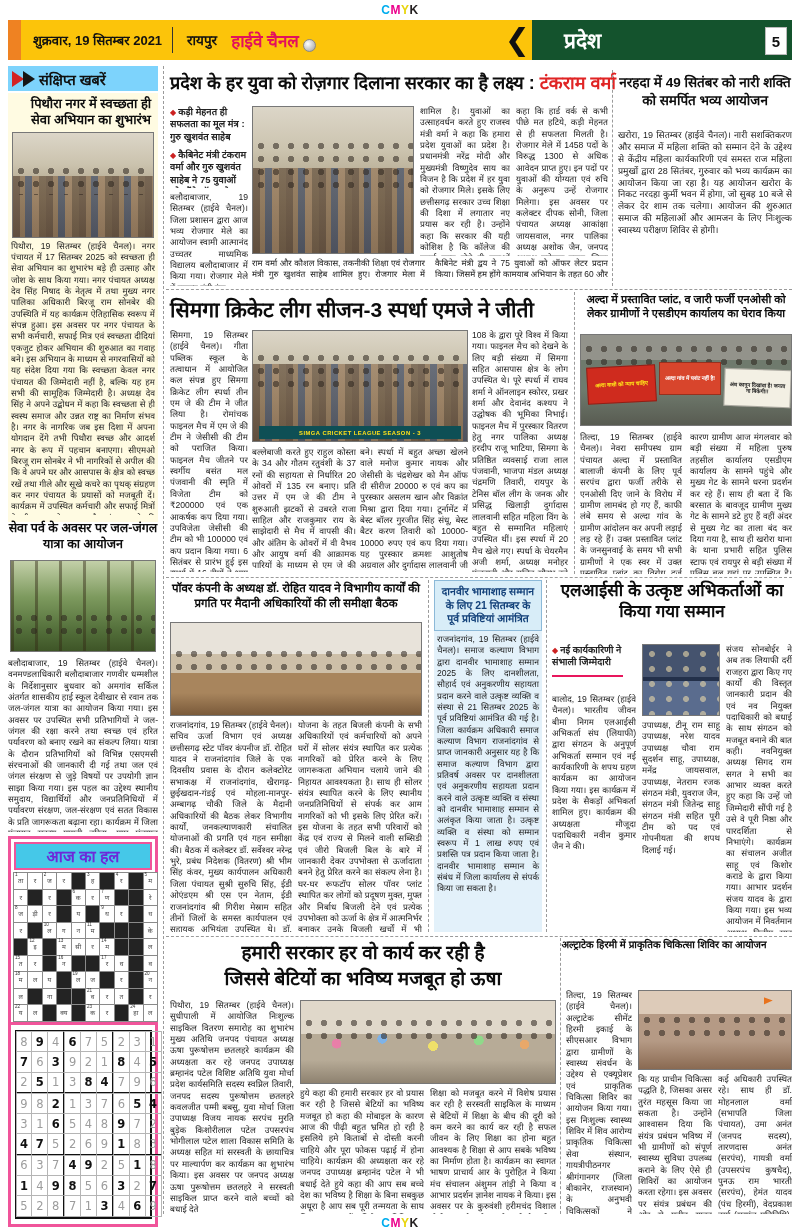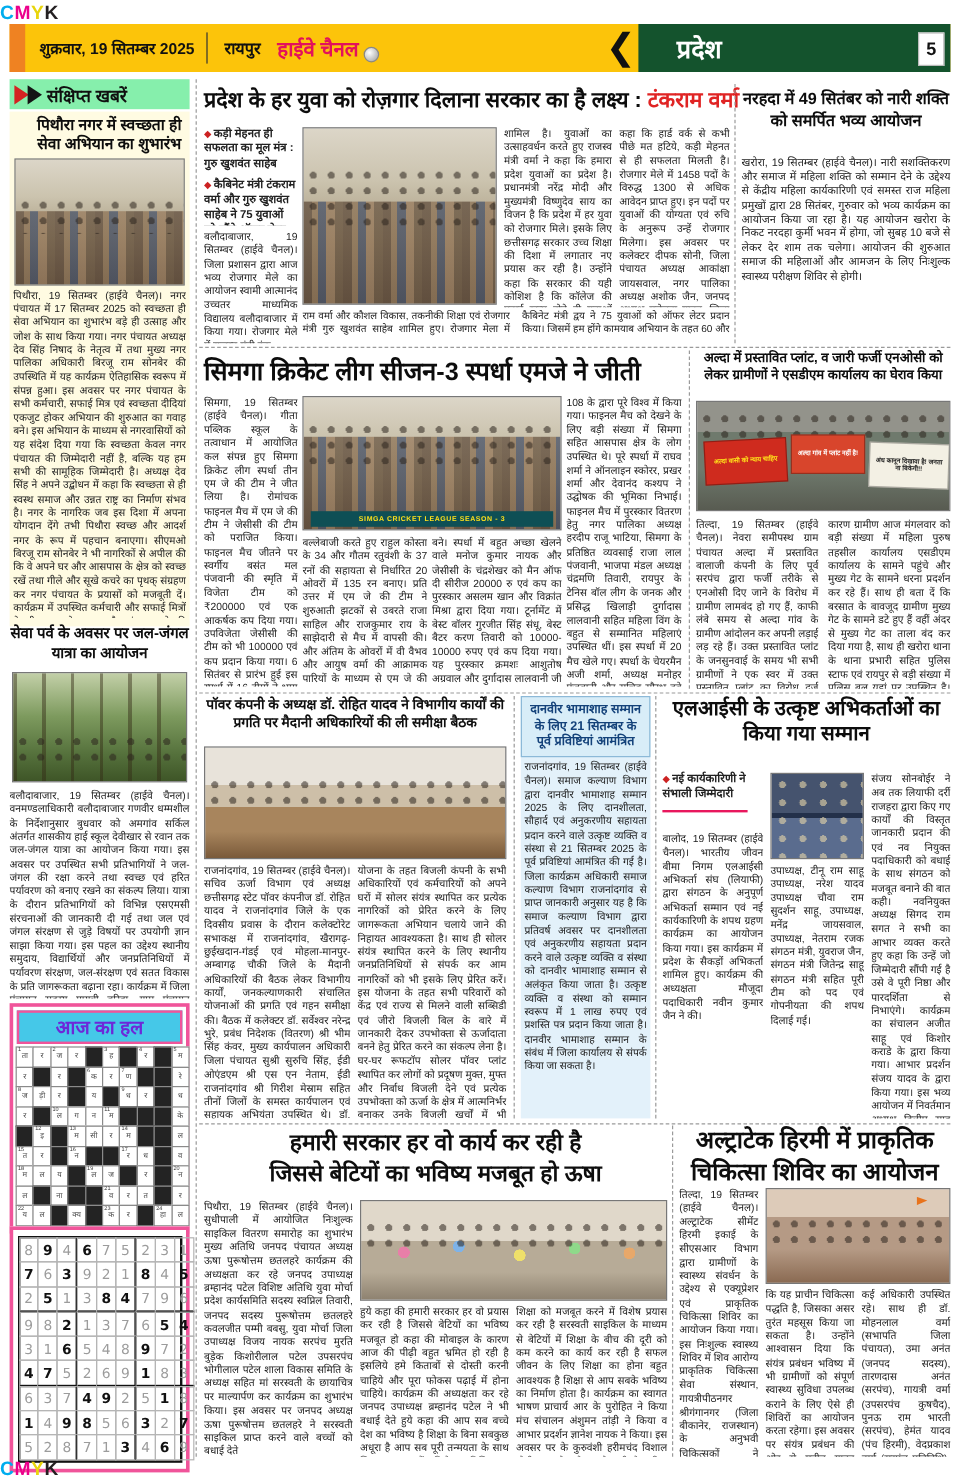--- a/index.html
+++ b/index.html
@@ -15,23 +15,23 @@
   .mh-orange{width:13px;height:40px;background:#ef8222;flex:0 0 13px;}
   .mh-date{font-size:13px;font-weight:bold;color:#111;padding:0 10px 0 12px;}
   .mh-sep{width:1px;height:26px;background:#333;}
   .mh-city{font-size:13.5px;font-weight:bold;color:#111;padding:0 14px;}
   .mh-brand{font-size:17px;font-weight:bold;color:#e3115c;display:flex;align-items:flex-end;gap:4px;}
   .mh-ball{width:11px;height:11px;border-radius:50%;background:radial-gradient(circle at 35% 35%,#fff,#b9b9b9 70%,#7c7c7c);border:1px solid #888;}
   .mh-chev{font-size:30px;font-weight:bold;color:#111;margin-left:auto;line-height:40px;}
   .mh-red{background:#14532d;height:40px;width:228px;display:flex;align-items:center;justify-content:flex-start;position:relative;margin-left:2px;padding-left:32px;}
   .mh-section{color:#fff;font-size:21px;font-weight:bold;}
   .mh-page{position:absolute;right:5px;top:7px;width:20px;height:26px;background:#fff;color:#111;font-size:15px;font-weight:bold;display:flex;align-items:center;justify-content:center;border:1px solid #bbb;}
-  .cmyk{font-size:16px;font-weight:bold;letter-spacing:0.5px;width:100%;}
+  .cmyk{font-size:12px;font-weight:bold;letter-spacing:0.5px;text-align:center;width:100%;}
   
-  .brief-bar{background:#86efac;display:flex;align-items:center;gap:4px;padding:2px 4px;}
+  .brief-bar{background:#7dd3fc;display:flex;align-items:center;gap:4px;padding:2px 4px;}
   .brief-title{font-size:14.5px;font-weight:bold;color:#101010;}
   .tri{width:0;height:0;border-top:8px solid transparent;border-bottom:8px solid transparent;}
   .tri-red{border-left:12px solid #d42222;}
   .tri-blk{border-left:12px solid #151515;margin-left:-5px;}
   .story-block{background:#fffbe2;padding:3px;}
   .side-hl{font-size:13px;line-height:1.25;font-weight:bold;text-align:center;color:#0d0d0d;margin-left:16px;}
   .side-hl2{font-size:12.5px;line-height:1.25;font-weight:bold;text-align:center;color:#0d0d0d;}
   
   .ph{border:1px solid #777;overflow:hidden;position:absolute;box-sizing:border-box;}
   .ph-inner-heads{position:absolute;left:0;right:0;opacity:.55;background-image:radial-gradient(circle 3px at 8px 7px,#2c241d 97%,transparent);background-size:15px 13px;}
@@ -76,21 +76,21 @@
   .scell.br3{border-right:2px solid #111;}
   .scell.bb3{border-bottom:2px solid #111;}
 </style>
 </head>
 <body>
 
 <div class="abs cmyk" style="top:3px;left:0;"><span style="color: rgb(0, 173, 238);">C</span><span style="color: rgb(236, 0, 140);">M</span><span style="color: rgb(232, 213, 12);">Y</span><span style="color: rgb(35, 31, 32);">K</span></div>
 
 <div class="abs masthead" style="left:8px;top:20px;width:784px;height:40px;">
   <div class="mh-orange"></div>
-  <div class="mh-date">शुक्रवार, 19 सितम्बर 2025</div>
+  <div class="mh-date">शुक्रवार, 19 सितम्बर 2021</div>
   <div class="mh-sep"></div>
   <div class="mh-city">रायपुर</div>
   <div class="mh-brand">
     <span>हाईवे चैनल</span>
     <span class="mh-ball"></span>
   </div>
   <div class="mh-chev">❮</div>
   <div class="mh-red">
     <span class="mh-section">प्रदेश</span>
     <span class="mh-page">5</span>
@@ -565,21 +565,21 @@
 </div>
 <div class="abs body-txt" style="left:170px;top:1000px;width:124px;height:214px;">पिथौरा, 19 सितम्बर (हाईवे चैनल)। सुधीपाली में आयोजित निःशुल्क साइकिल वितरण समारोह का शुभारंभ मुख्य अतिथि जनपद पंचायत अध्यक्ष ऊषा पुरूषोत्तम छतलहरे कार्यक्रम की अध्यक्षता कर रहे जनपद उपाध्यक्ष ब्रम्हानंद पटेल विशिष्ट अतिथि युवा मोर्चा प्रदेश कार्यसमिति सदस्य स्वप्निल तिवारी, जनपद सदस्य पुरूषोत्तम छतलहरे कवलजीत पम्मी बबसु, युवा मोर्चा जिला उपाध्यक्ष विजय नायक सरपंच मुरति बुड़ेक किशोरीलाल पटेल उपसरपंच भोगीलाल पटेल शाला विकास समिति के अध्यक्ष सहित मां सरस्वती के छायाचित्र पर माल्यार्पण कर कार्यक्रम का शुभारंभ किया। इस अवसर पर जनपद अध्यक्ष ऊषा पुरूषोत्तम छतलहरे ने सरस्वती साइकिल प्राप्त करने वाले बच्चों को बधाई देते</div>
 <div class="abs ph ph-cycle" style="left:300px;top:1000px;width:256px;height:84px;">
   <div class="balloons"></div>
   <div class="ph-inner-heads" style="top:18%;height:30%;"></div>
 </div>
 <div class="abs body-txt" style="left:300px;top:1088px;width:124px;height:126px;">हुये कहा की हमारी सरकार हर वो प्रयास कर रही है जिससे बेटियों का भविष्य मजबूत हो कहा की मोबाइल के कारण आज की पीढ़ी बहुत भ्रमित हो रही है इसलिये हमे किताबों से दोस्ती करनी चाहिये और पूरा फोकस पढ़ाई में होना चाहिये। कार्यक्रम की अध्यक्षता कर रहे जनपद उपाध्यक्ष ब्रम्हानंद पटेल ने भी बधाई देते हुये कहा की आप सब बच्चे देश का भविष्य है शिक्षा के बिना सबकुछ अधूरा है आप सब पूरी तन्मयता के साथ शिक्षा ग्रहण करें। विशेष अतिथि युवा मोर्चा प्रदेश कार्यसमिति सदस्य स्वप्निल तिवारी ने कहा कि हमारी सरकार बेटियों की</div>
 <div class="abs body-txt" style="left:430px;top:1088px;width:126px;height:126px;">शिक्षा को मजबूत करने में विशेष प्रयास कर रही है सरस्वती साइकिल के माध्यम से बेटियों में शिक्षा के बीच की दूरी को कम करने का कार्य कर रही है सफल जीवन के लिए शिक्षा का होना बहुत आवश्यक है शिक्षा से आप सबके भविष्य का निर्माण होता है। कार्यक्रम का स्वागत भाषण प्राचार्य आर के पुरोहित ने किया मंच संचालन अंशुमन तांड़ी ने किया व आभार प्रदर्शन ज्ञानेश नायक ने किया। इस अवसर पर के कुरुवंशी हरीमचंद विशाल गोपीनाथ पटेल हेमा पटेल डी के बरिहा केवरा वर्मा सहित बड़ी संख्या में ग्रामीण जन उपस्थित थे।</div>
 
 <div class="abs dashv" style="left:560px;top:938px;height:276px;"></div>
-<div class="abs hl center" style="left:566px;top:938px;width:226px;font-size:20px;line-height:1.3;">अल्ट्राटेक हिरमी में प्राकृतिक चिकित्सा शिविर का आयोजन</div>
+<div class="abs hl center" style="left:551px;top:938px;width:226px;font-size:10px;line-height:1.3;">अल्ट्राटेक हिरमी में प्राकृतिक चिकित्सा शिविर का आयोजन</div>
 <div class="abs body-txt" style="left:566px;top:990px;width:66px;height:224px;">तिल्दा, 19 सितम्बर (हाईवे चैनल)। अल्ट्राटेक सीमेंट हिरमी इकाई के सीएसआर विभाग द्वारा ग्रामीणों के स्वास्थ्य संवर्धन के उद्देश्य से एक्यूप्रेशर एवं प्राकृतिक चिकित्सा शिविर का आयोजन किया गया। इस निःशुल्क स्वास्थ्य शिविर में शिव आरोग्य प्राकृतिक चिकित्सा सेवा संस्थान, गायत्रीपीठनगर श्रीगंगानगर (जिला बीकानेर, राजस्थान) के अनुभवी चिकित्सकों ने ग्रामीणों को परामर्श एवं उपचार प्रदान किया। शिविर में बड़ी संख्या में ग्रामीणों ने भाग लिया और सिरदर्द, जोड़ों का दर्द, कमरदर्द, मधुमेह, रक्तचाप जैसी बीमारियों के लिए प्राकृतिक चिकित्सा के लाभकारी उपाय बताए गए। विशेषज्ञों ने ग्रामीणों को दवाइयों पर निर्भरता कम करने तथा बेहतर स्वास्थ्य के लिए योग, प्राणायाम एवं संतुलित आहार अपनाने की सलाह दी। अल्ट्राटेक हिरमी संयंत्र प्रमुख सुभाष चन्द्र बजोरिया ने कहा</div>
 <div class="abs ph ph-camp" style="left:638px;top:990px;width:154px;height:80px;">
   <div class="camp-flag"></div>
   <div class="ph-inner-heads" style="top:28%;height:34%;"></div>
 </div>
 <div class="abs body-txt" style="left:638px;top:1074px;width:74px;height:140px;">कि यह प्राचीन चिकित्सा पद्धति है, जिसका असर तुरंत महसूस किया जा सकता है। उन्होंने आश्वासन दिया कि संयंत्र प्रबंधन भविष्य में भी ग्रामीणों को संपूर्ण स्वास्थ्य सुविधा उपलब्ध कराने के लिए ऐसे ही शिविरों का आयोजन करता रहेगा। इस अवसर पर संयंत्र प्रबंधन की ओर से मनीब यादव (मानव संसाधन प्रमुख), रणजीत सिंह नैनवाल, डॉ. शैलेन्द्र यादव (चिकित्सा प्रमुख), वैभव त्रिपाठी (सीएसआर प्रमुख), आशुतोष खरे (सहायक सीएसआर) सहित</div>
 <div class="abs body-txt" style="left:718px;top:1074px;width:74px;height:140px;">कई अधिकारी उपस्थित रहे। साथ ही डॉ. मोहनलाल वर्मा (सभापति जिला पंचायत), उमा अनंत (जनपद सदस्य), तारणदास अनंत (सरपंच), गायत्री वर्मा (उपसरपंच कुषचैद), पुनऊ राम भारती (सरपंच), हेमंत यादव (पंच हिरमी), वेदप्रकाश वर्मा (सरपंच प्रतिनिधि), दुलेश धीवर (सकलोर) एवं बड़ी संख्या में ग्रामीणों ने भागीदारी की। ग्रामीणों ने इस पहल की सराहना करते हुए इसे स्वास्थ्य की दृष्टि से अत्यंत लाभकारी बताया।</div>
 
 <div class="abs cmyk" style="top:1216px;left:0;"><span style="color: rgb(0, 173, 238);">C</span><span style="color: rgb(236, 0, 140);">M</span><span style="color: rgb(232, 213, 12);">Y</span><span style="color: rgb(35, 31, 32);">K</span></div>
 

